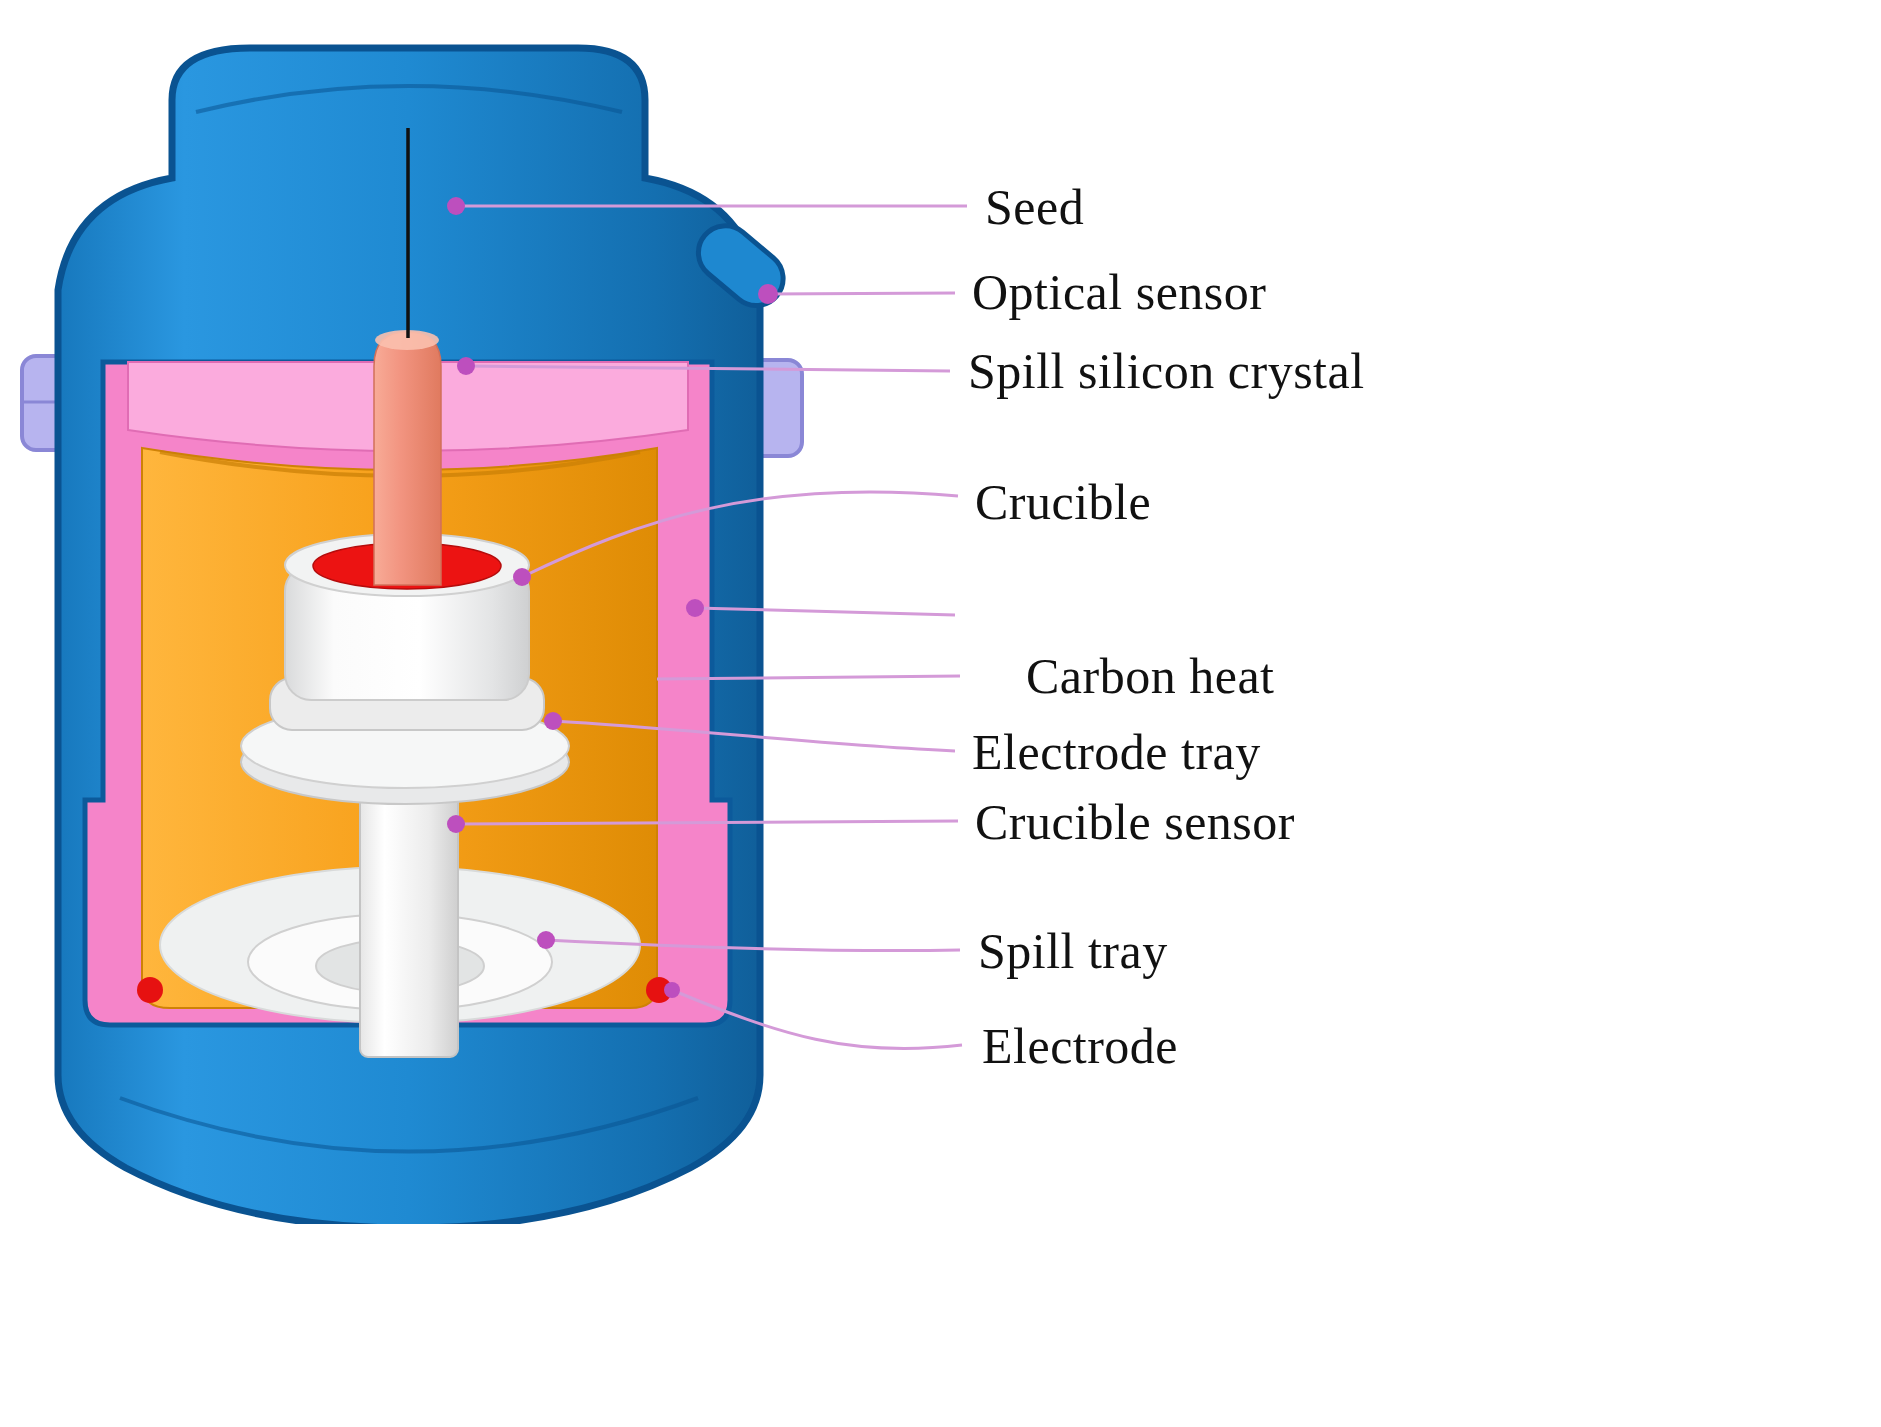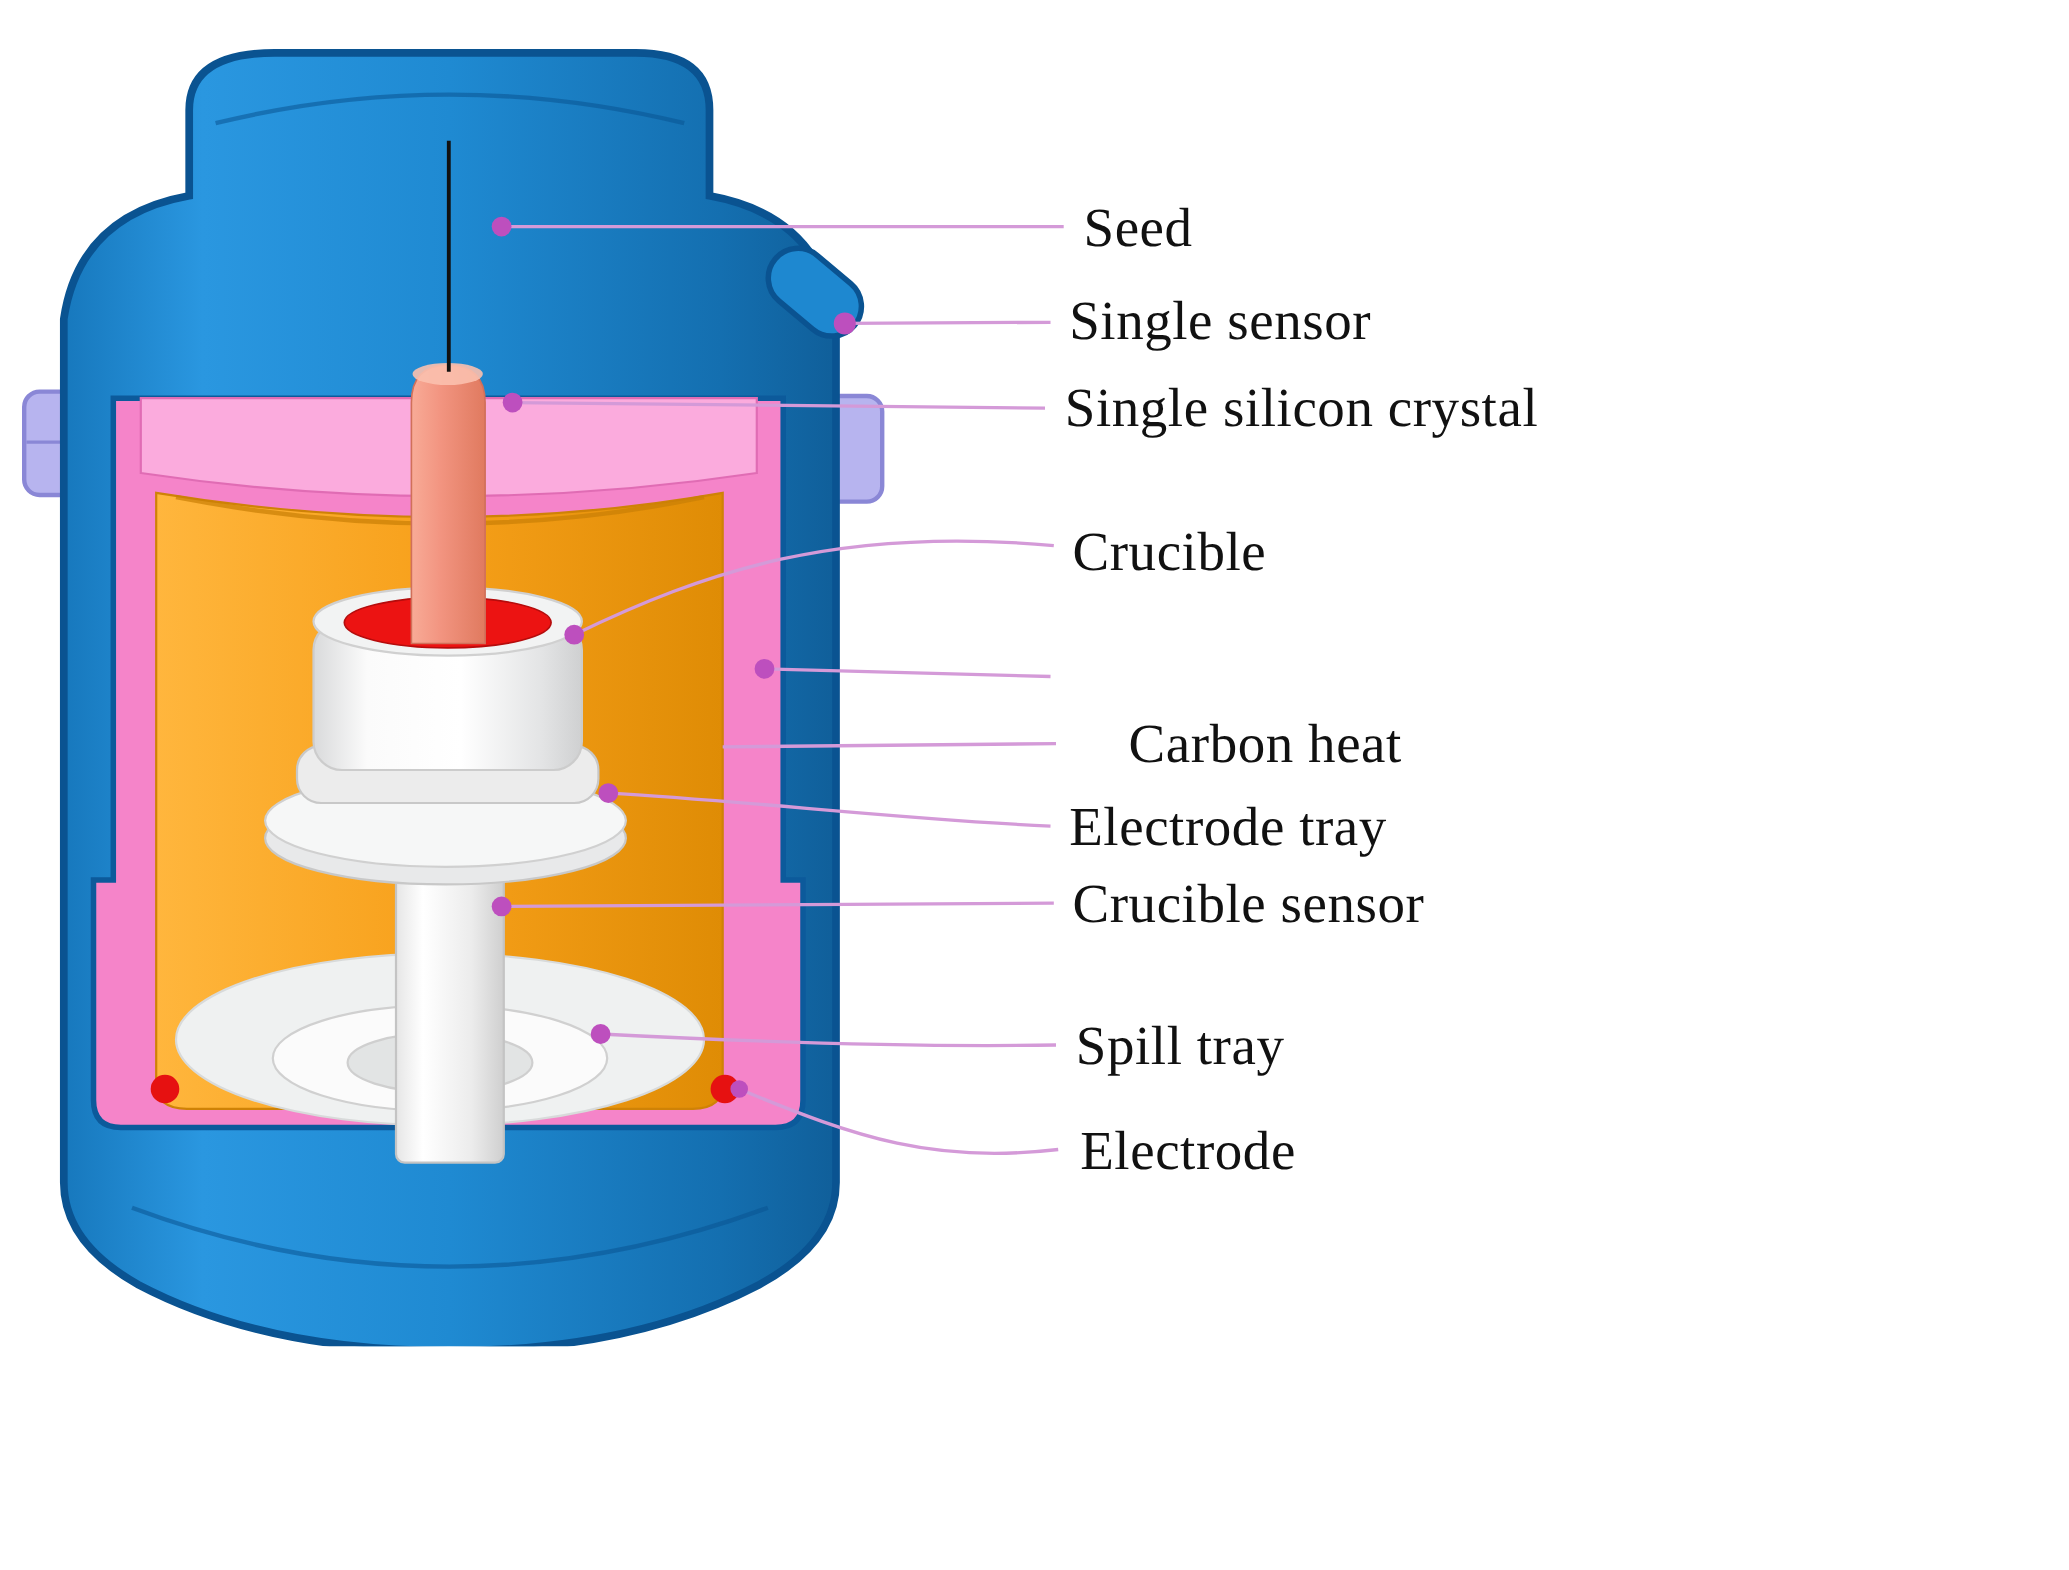--- a/index.html
+++ b/index.html
@@ -136,22 +136,22 @@
       <circle cx="522" cy="577" r="9" fill="#bd4fbe"></circle>
       <circle cx="695" cy="608" r="9" fill="#bd4fbe"></circle>
       <circle cx="553" cy="721" r="9" fill="#bd4fbe"></circle>
       <circle cx="456" cy="824" r="9" fill="#bd4fbe"></circle>
       <circle cx="546" cy="940" r="9" fill="#bd4fbe"></circle>
       <circle cx="672" cy="990" r="8" fill="#bd4fbe"></circle>
     </g>
   </svg>
 
   <div class="label" style="left:985px;top:207px">Seed</div>
-  <div class="label" style="left:972px;top:292px">Single sensor</div>
-  <div class="label" style="left:968px;top:371px">Single silicon crystal</div>
+  <div class="label" style="left:972px;top:292px">Optical sensor</div>
+  <div class="label" style="left:968px;top:371px">Spill silicon crystal</div>
   <div class="label" style="left:975px;top:502px">Crucible</div>
   <div class="label" style="left:1026px;top:676px">Carbon heat</div>
   <div class="label" style="left:972px;top:752px">Electrode tray</div>
   <div class="label" style="left:975px;top:822px">Crucible sensor</div>
   <div class="label" style="left:978px;top:951px">Spill tray</div>
   <div class="label" style="left:982px;top:1046px">Electrode</div>
 
 </div>
 
 </body></html>

